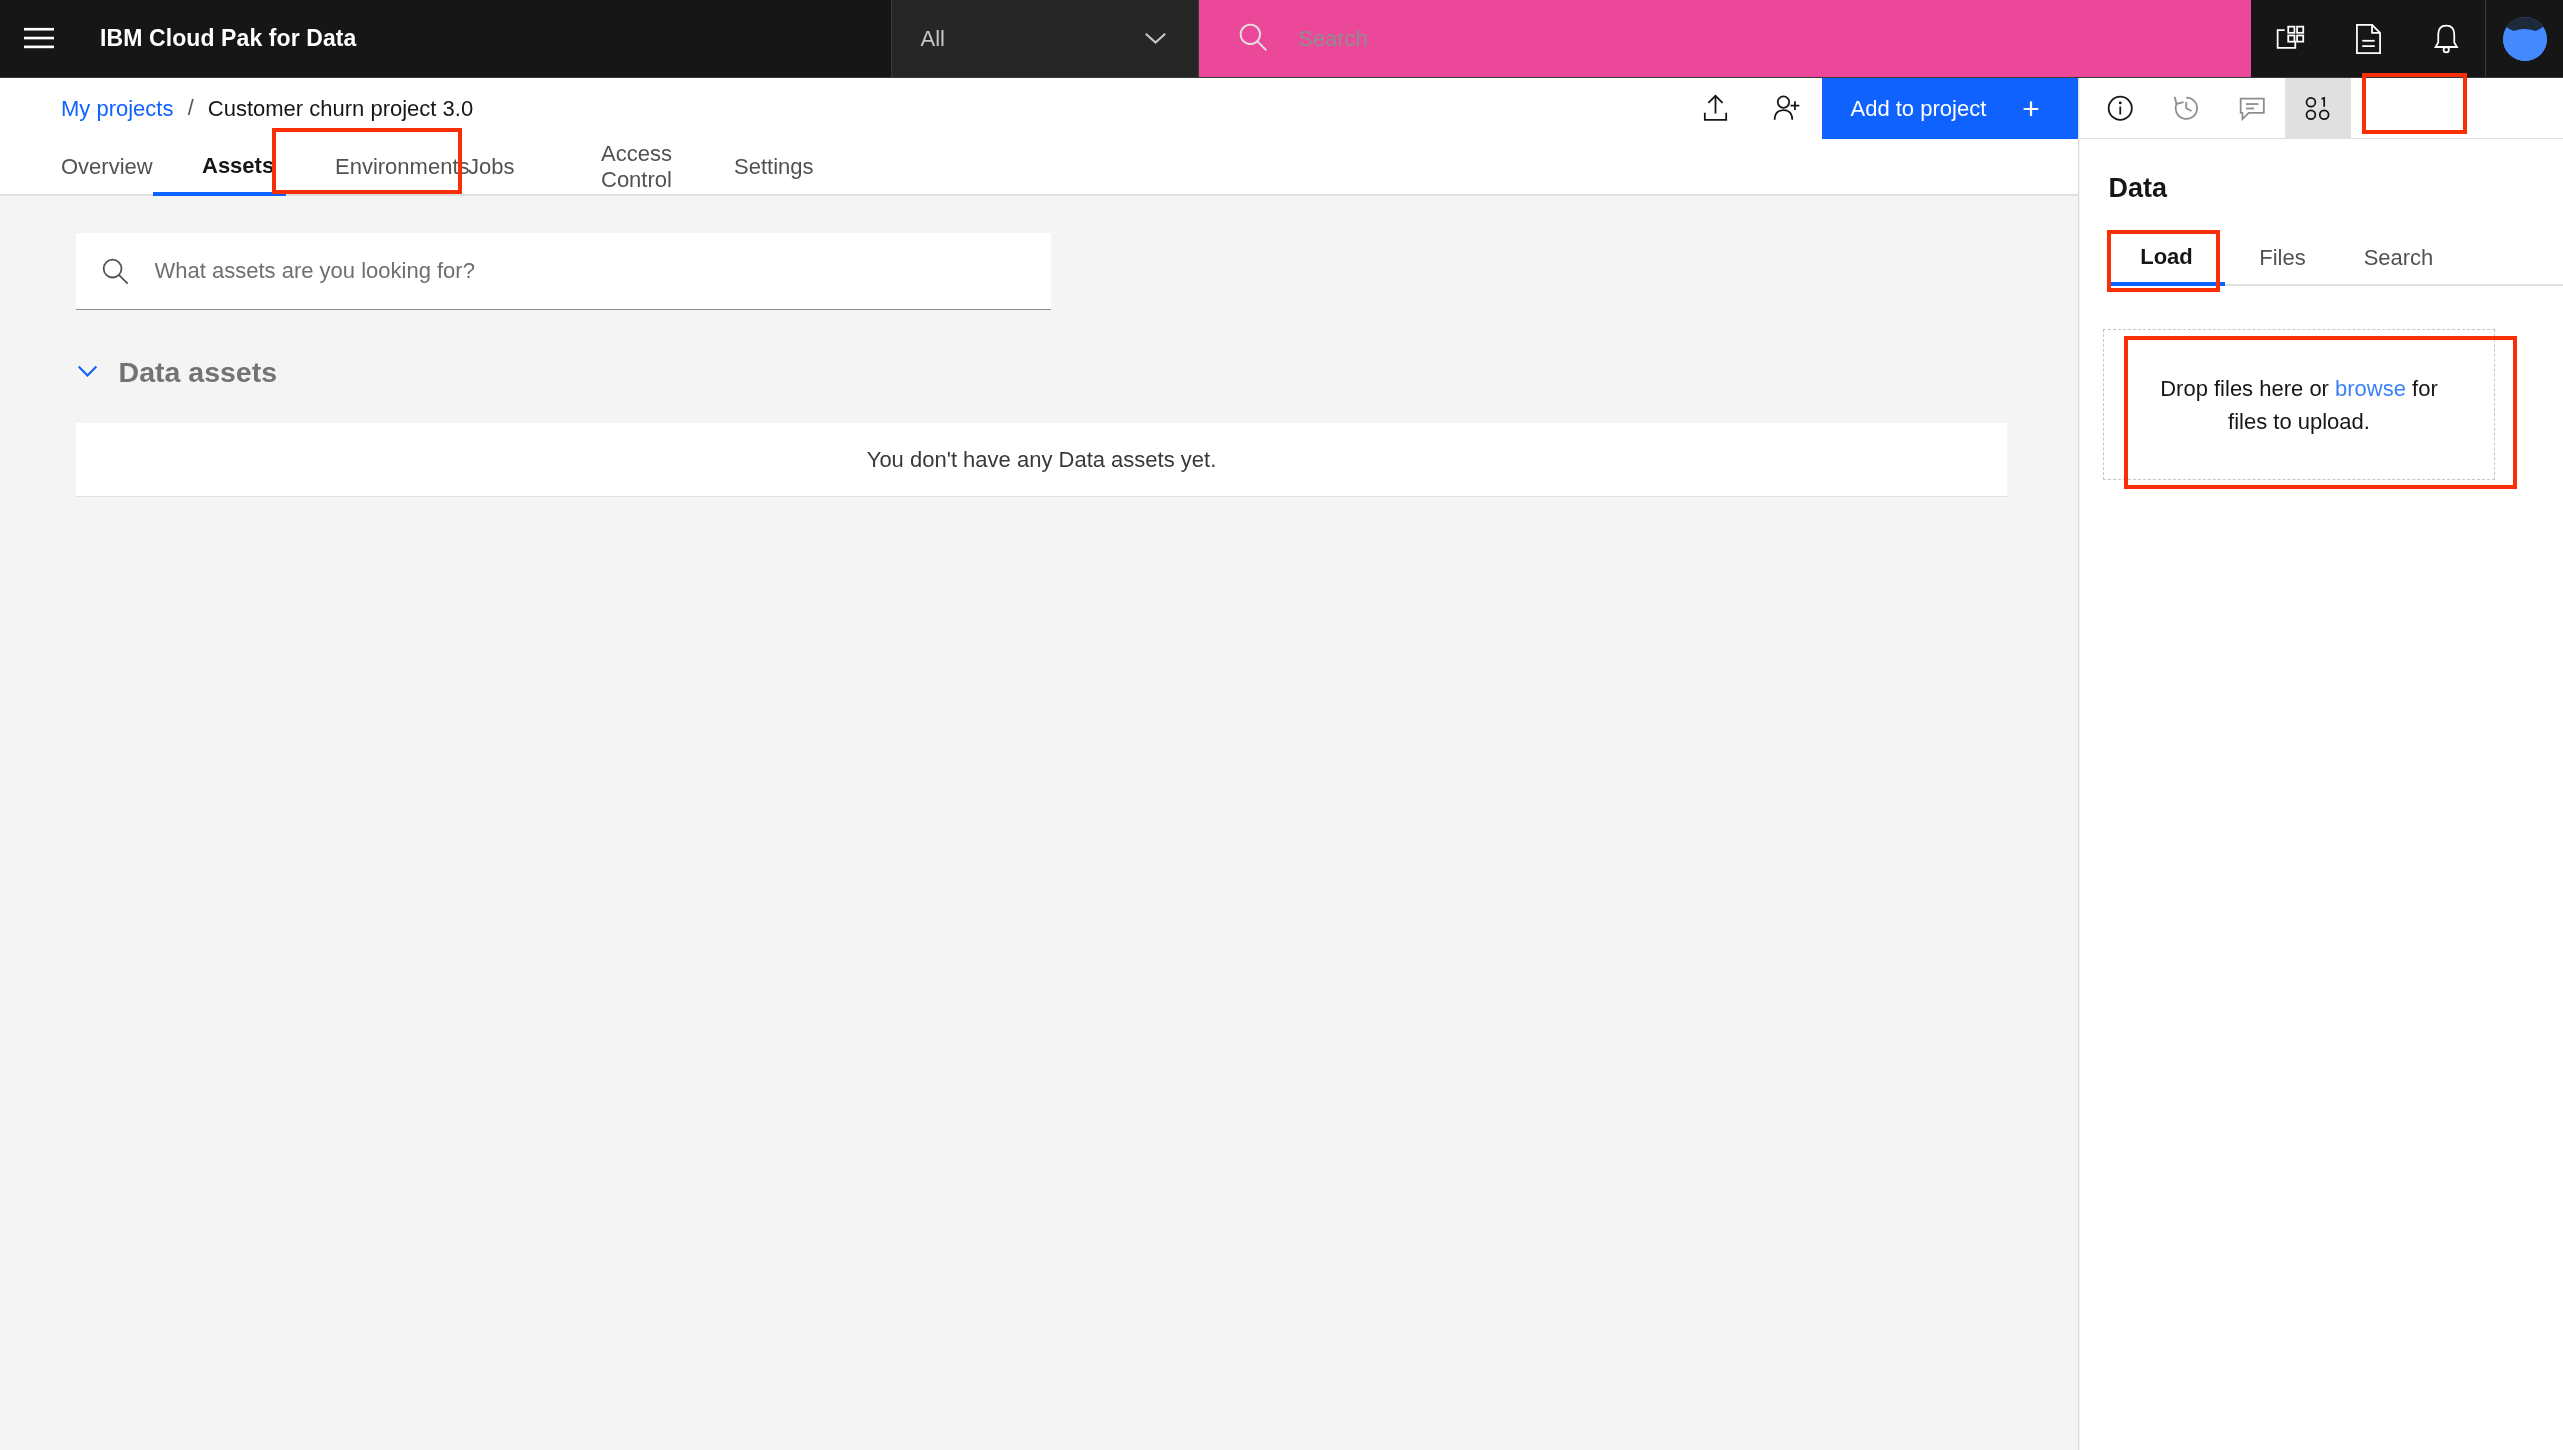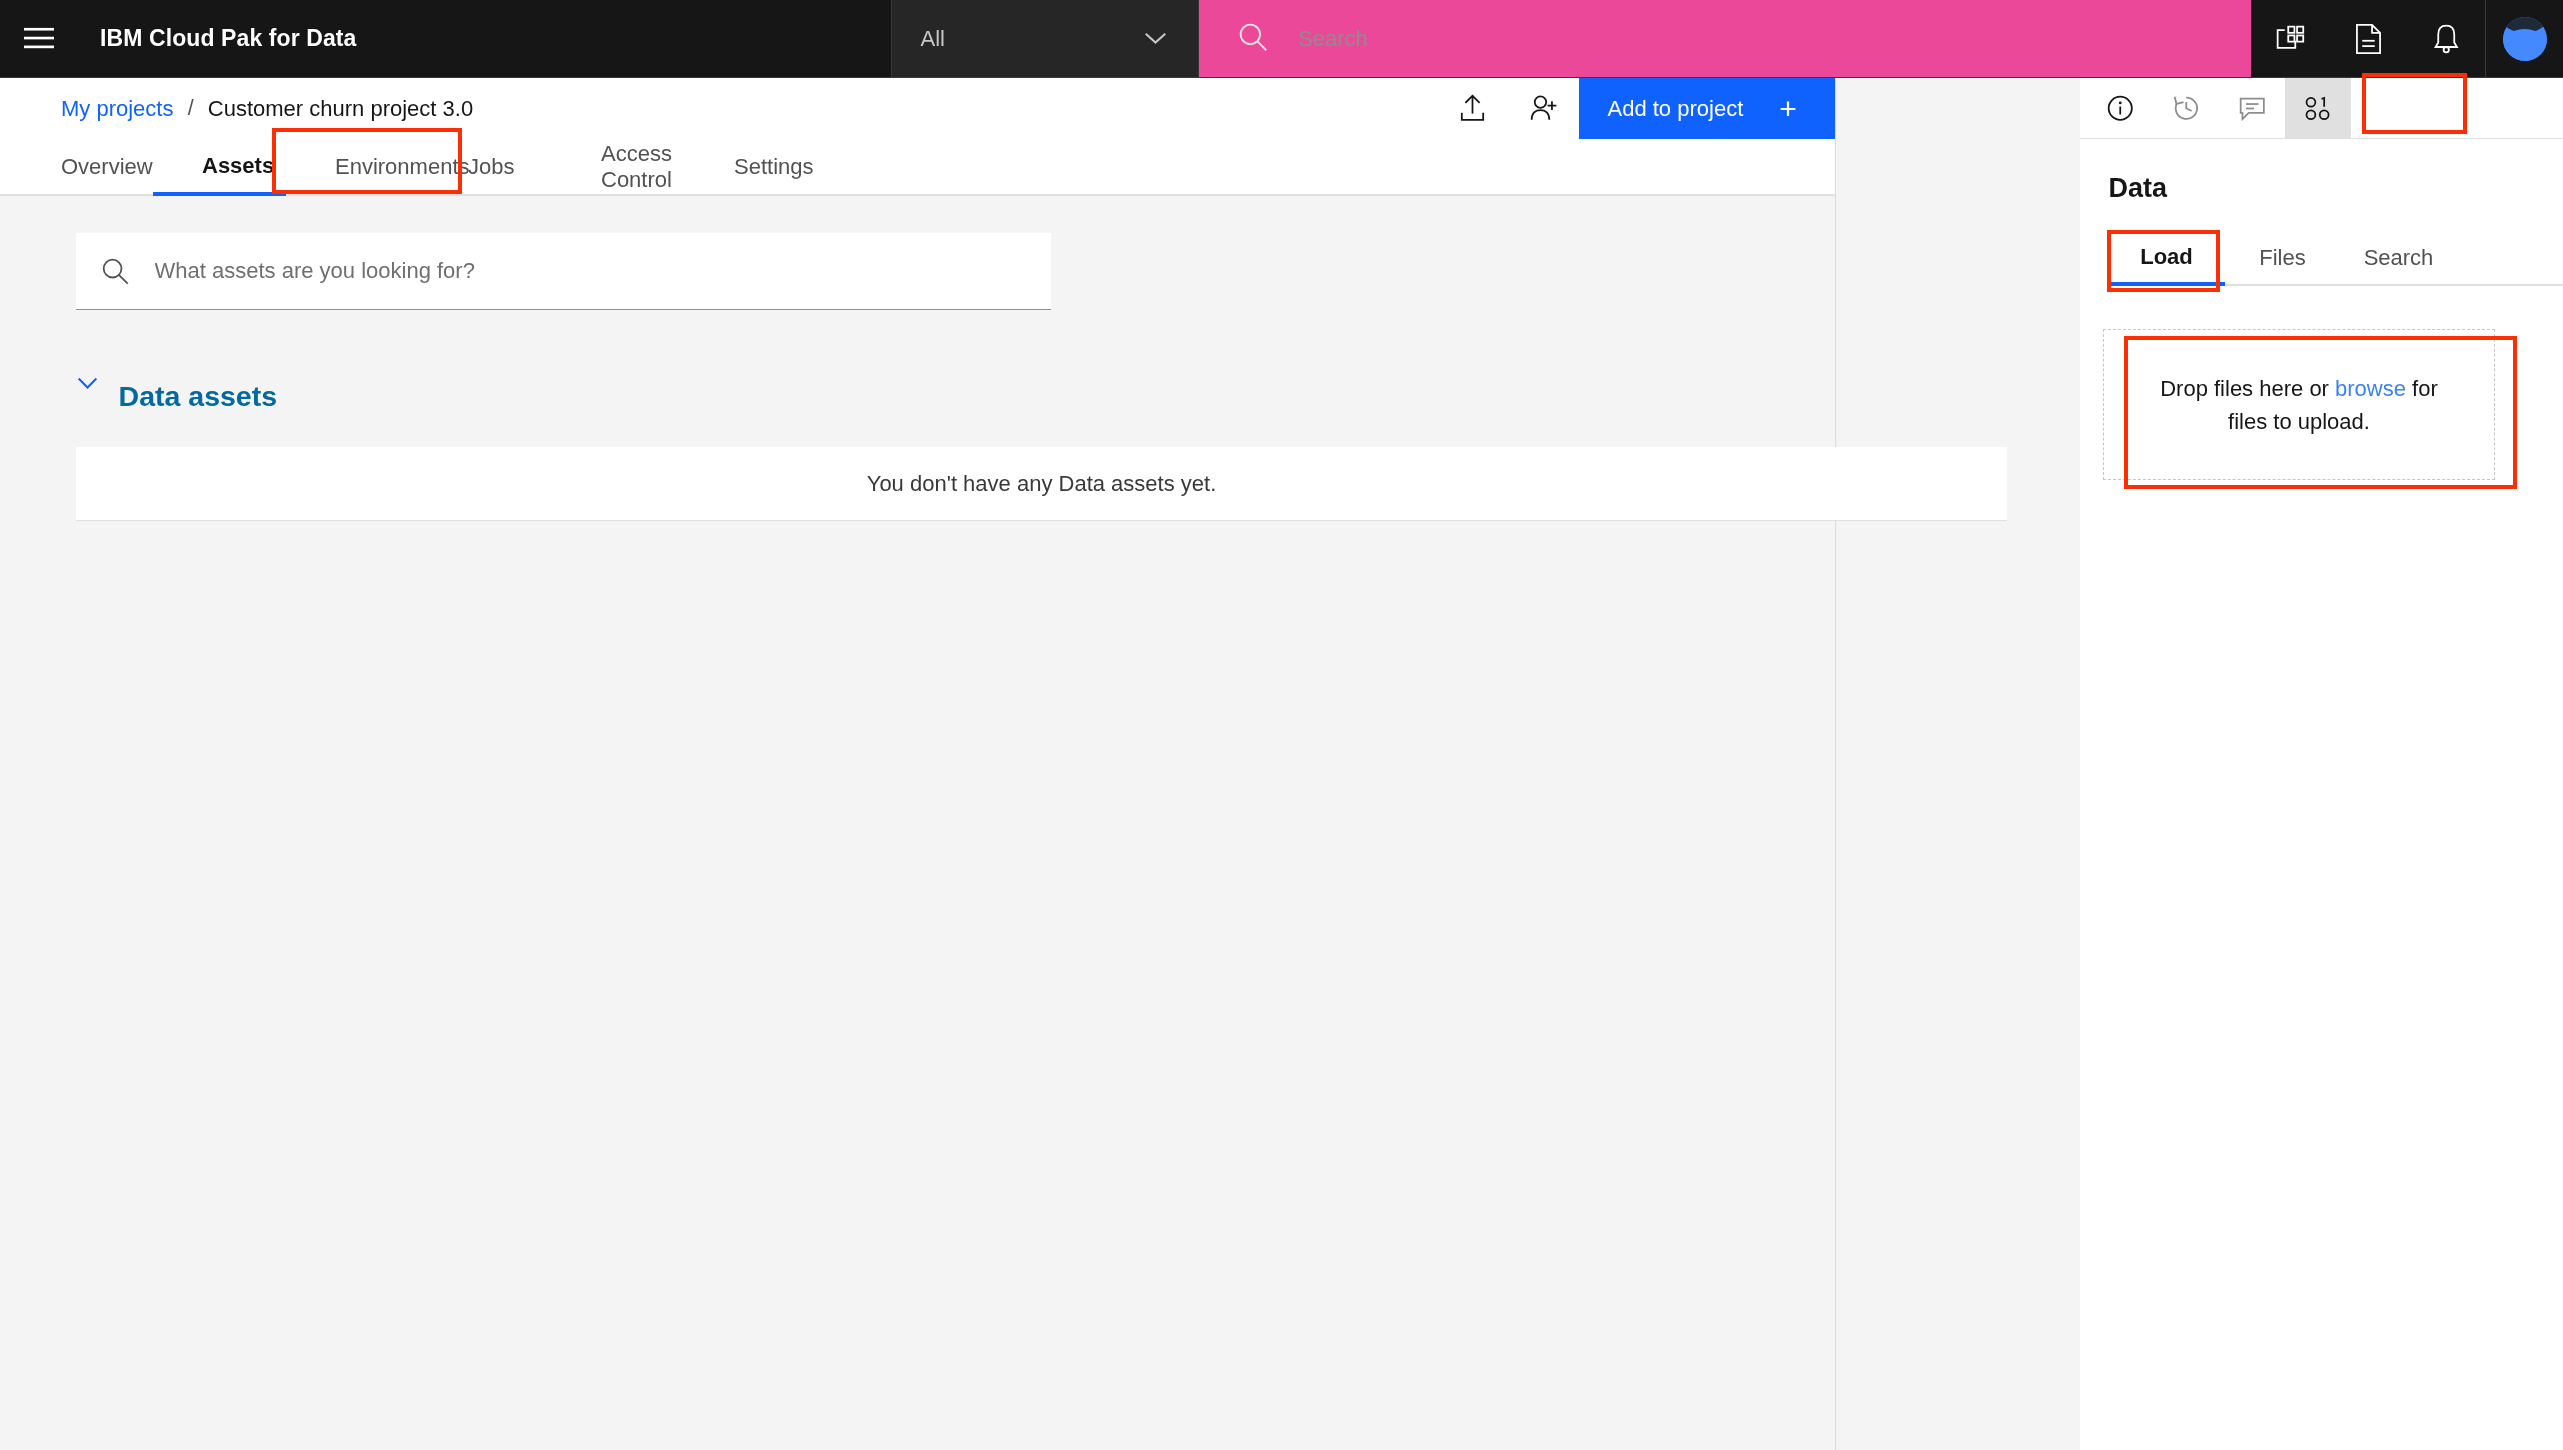--- a/index.html
+++ b/index.html
@@ -134,21 +134,21 @@
     left: -10%; top: 28%;
     width: 120%; height: 100%;
     border-radius: 50%;
     background: #4589ff;
   }
 
   
   .main-col {
     position: absolute;
     top: 78px; left: 0;
-    width: 1836px;
+    width: 2079px;
     height: 1372px;
     background: #f4f4f4;
     border-right: 0.9px solid #dcdcdc;
   }
 
   .breadcrumb-bar {
     height: 61px;
     background: #ffffff;
     display: flex;
     align-items: center;
@@ -264,22 +264,21 @@
     display: flex;
     align-items: center;
     gap: 19.6px;
     cursor: pointer;
     width: 285px;
   }
   .section-head .chev { display:block; flex:0 0 auto; }
   .section-title {
     font-size: 28.5px;
     font-weight: bold;
-    color: #0369a1;
-    margin-top: 24px;
+    color: #737373;
   }
 
   .asset-table {
     margin: 34px 0 0 76px;
     width: 1931px;
     background: #ffffff;
   }
   .thead {
     height: 71px;
     background: #e0e0e0;

